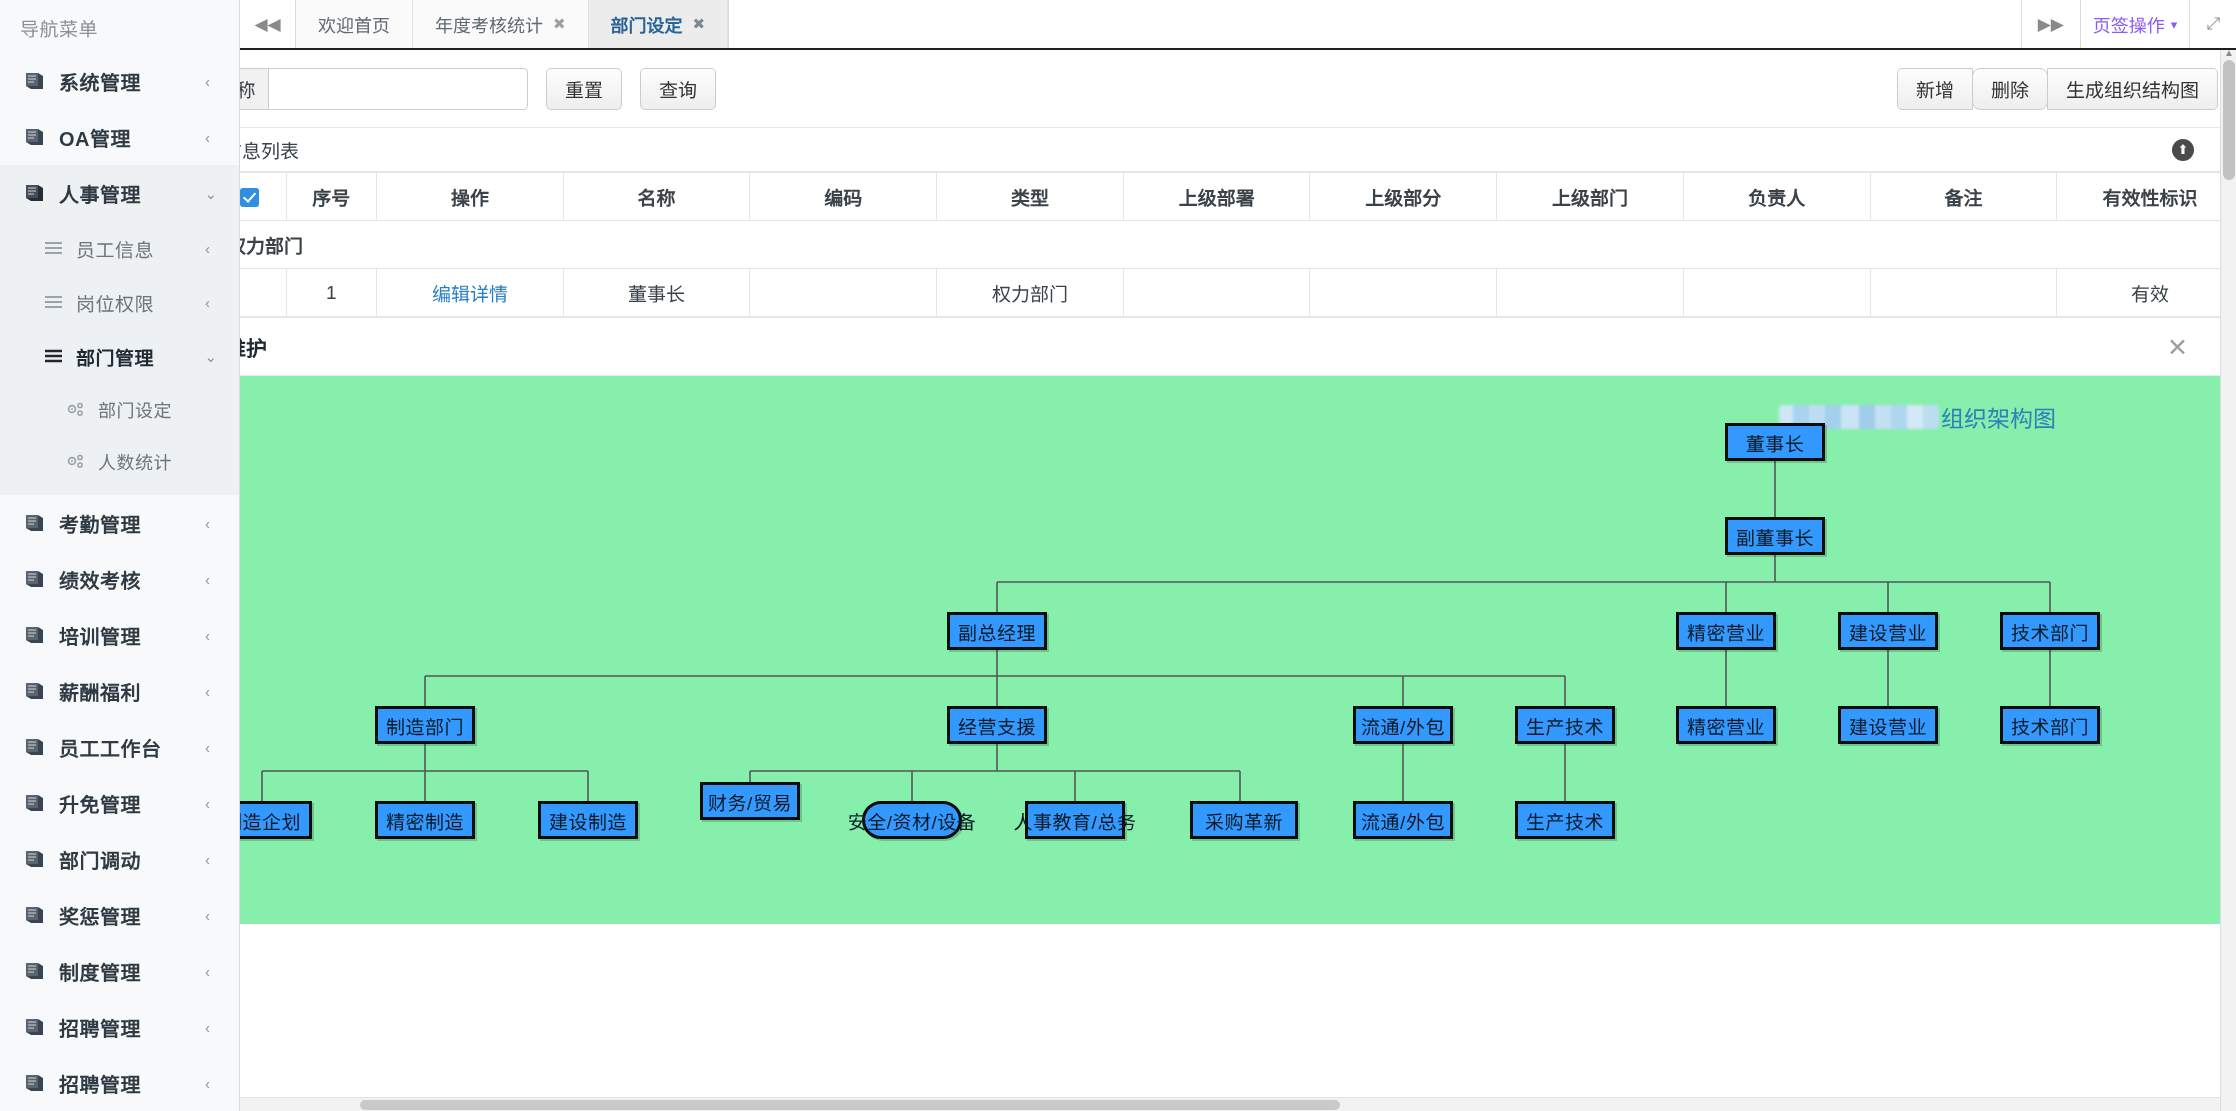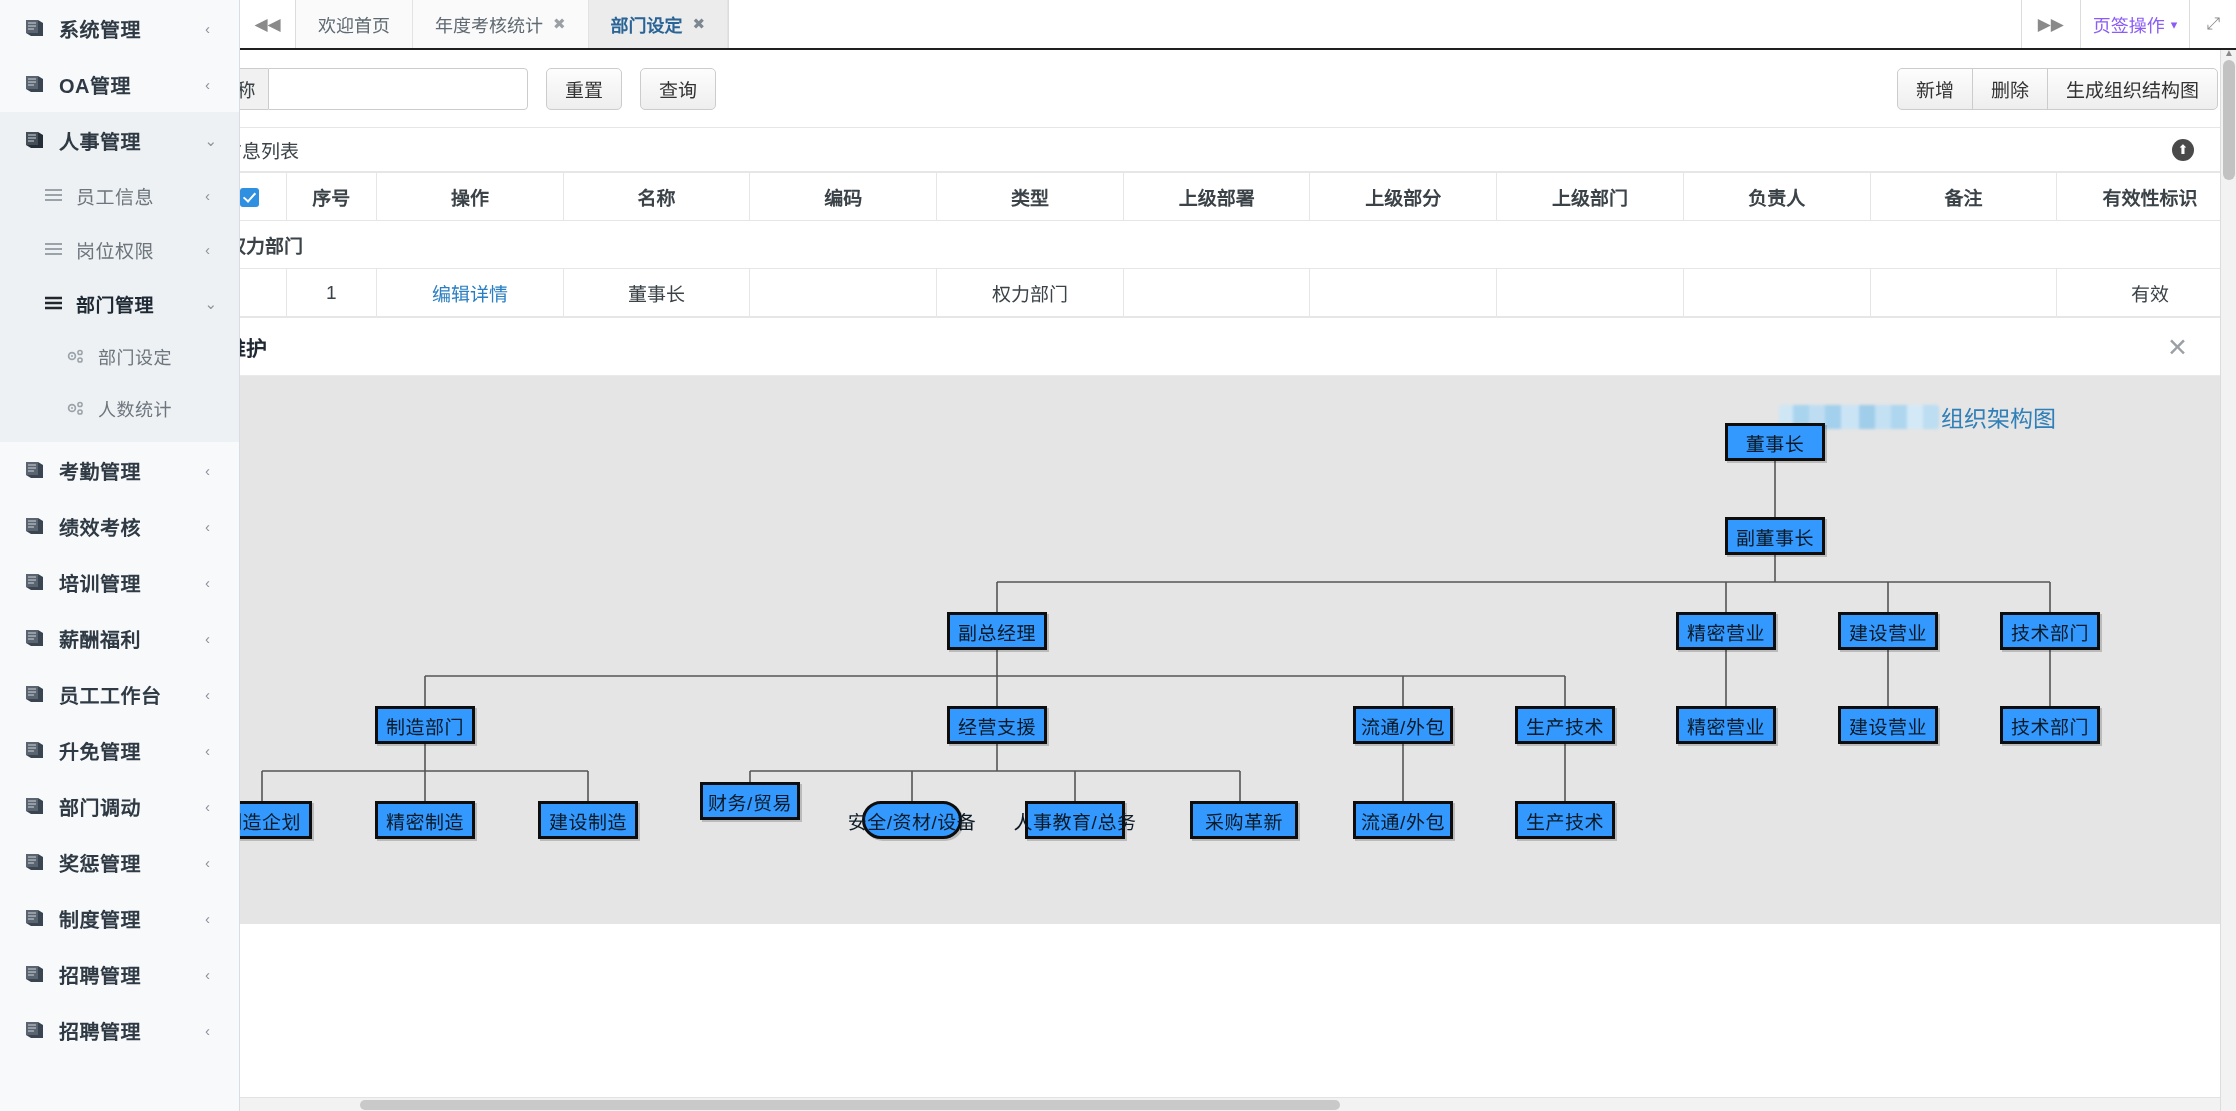--- a/index.html
+++ b/index.html
@@ -135,21 +135,21 @@
     height: 42px; padding: 0 18px;
     border:1px solid #ccc; border-radius:5px;
     background: linear-gradient(#fdfdfd,#eeeeee);
     font-size:19px; color:#333; cursor:pointer;
     font-family: "Liberation Sans","DejaVu Sans",sans-serif;
     white-space:nowrap;
   }
   .ml18 { margin-left: 18px; }
   .toolbar-right { margin-left:auto; display:flex; }
   .btn-group { display:flex; }
-  .btn-group .btn { border-radius:0; margin-left:-1px; }
+  .btn-group .btn { border-radius:8px; margin-left:-1px; }
   .btn-group .btn:first-child { border-radius:5px 0 0 5px; margin-left:0;}
   .btn-group .btn:last-child { border-radius:0 5px 5px 0;}
 
   
   .list-caption {
     height: 44px; display:flex; align-items:center;
     padding-left: 0px; margin-left: -36px;
     font-size:19px; color:#3b4348;
     border-bottom: 1px solid #e6e6e6;
     position: relative;
@@ -203,21 +203,21 @@
     font-size:21px; font-weight:bold; color:#1f2933;
     border-bottom:1px solid #eaeaea;
     position:relative;
   }
   .panel-close {
     position:absolute; right: 48px; top: 50%; transform:translateY(-50%);
     font-size: 25px; color:#9aa0a6; cursor:pointer; line-height:1;
   }
 
   
-  .orgwrap { position: relative; height: 560px; overflow:hidden; background:#e5e5e5;}
+  .orgwrap { position: relative; height: 560px; overflow:hidden; background:#86efac;}
   .org-title {
     position:absolute; right: 180px; top: 24px;
     font-size: 23px; color:#2f7fb8; white-space:nowrap;
     display:flex; align-items:center;
   }
   .redact {
     display:inline-block; width:160px; height:24px;
     background:
       linear-gradient(90deg,#cfe6f5 0 14px,#a9d4ee 14px 30px,#bfddf2 30px 46px,#a3d0ec 46px 62px,#cbe4f5 62px 80px,#9fcdea 80px 96px,#c4e0f3 96px 112px,#aed6ef 112px 128px,#d4e9f7 128px 144px,#bcddf2 144px 160px);
     filter: blur(1.6px);
@@ -264,20 +264,21 @@
   .inner-hscroll {
     position:absolute; left:0; right:0; bottom:0; height:12px; background:#fff;
   }
 </style>
 </head>
 <body>
 
 <div class="app">
 
   <aside class="sidebar">
+    <div class="nav-title">导航菜单</div>
 
     <div class="nav-item">
       <span class="ico">
         <svg width="21" height="18" viewBox="0 0 21 18">
             <path d="M2 1h12l5 3v13H7l-5-3z" fill="#3a4552"></path>
             <path d="M2 1h12v13H2z" fill="#5a6470"></path>
             <path d="M4 4h8M4 7h8M4 10h6" stroke="#cfd6dd" stroke-width="1"></path>
           </svg>
       </span>
       <span class="lbl">系统管理</span>

